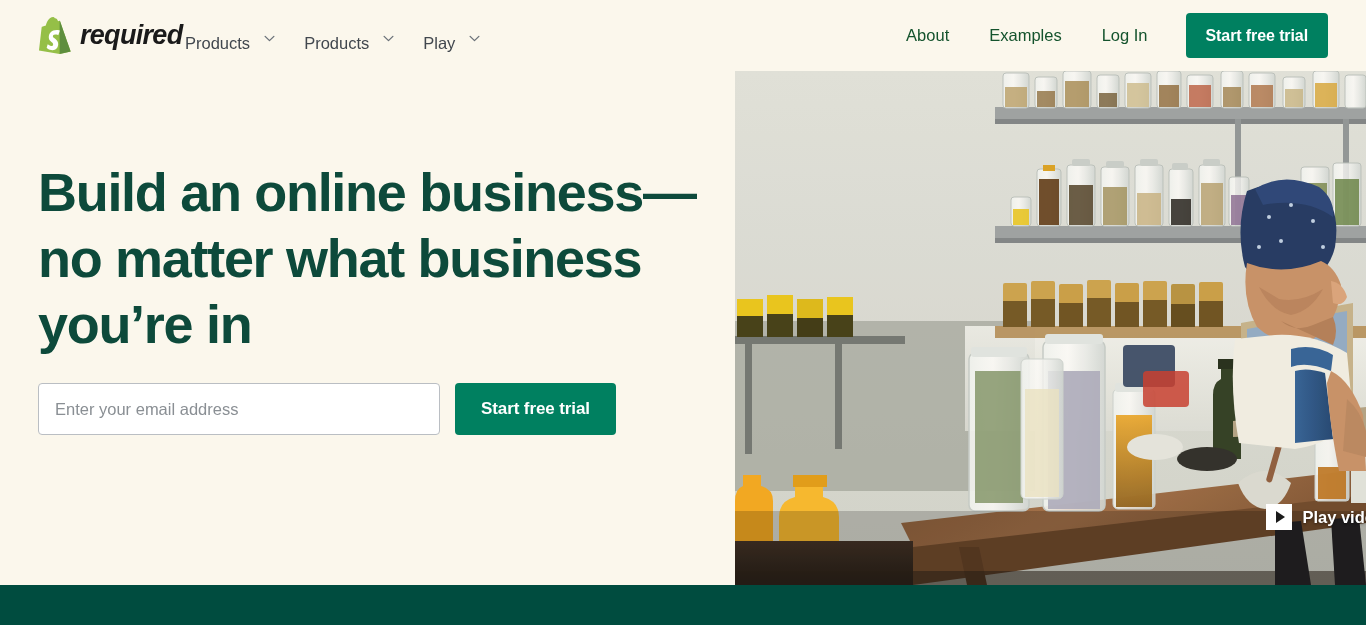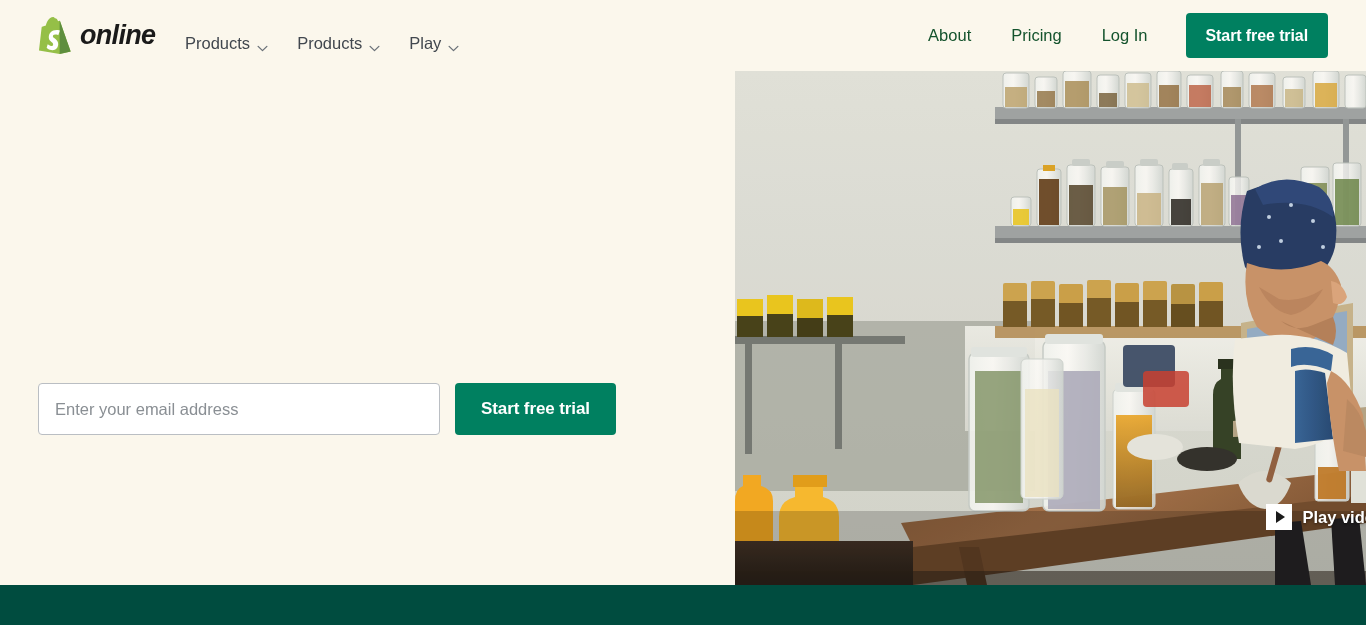--- a/index.html
+++ b/index.html
@@ -22,21 +22,21 @@
     background: #fbf7ec;
     z-index: 40;
     display: flex; align-items: center;
   }
 
   .brand { position: absolute; left: 38px; top: 17px; display: flex; align-items: center; gap: 9px; cursor: pointer; }
   .brand-mark { width: 33px; height: 37px; display:block; }
   .brand-word { font-size: 27px; font-weight: bold; font-style: italic; color: #1a1a1a; letter-spacing: -0.7px; line-height: 1; font-family: "Liberation Sans", sans-serif; }
 
   .nav-primary { position: absolute; left: 185px; top: 0; height: 71px; display: flex; align-items: center; gap: 29px; }
-  .nav-item { display: flex; align-items: flex-end; gap: 7px; cursor: pointer; color: #41474e; font-size: 16.5px; line-height: 1; margin-top: 16px; }
+  .nav-item { display: flex; align-items: flex-start; gap: 14px; cursor: pointer; color: #41474e; font-size: 16.5px; line-height: 1; margin-top: 16px; }
   .nav-item .label { color: #41474e; }
   .chev { width: 11px; height: 7px; display: block; }
 
   .nav-secondary { position: absolute; right: 38px; top: 0; height: 71px; display: flex; align-items: center; gap: 0; }
   .nav-link { color: #14532d; font-size: 16.5px; text-decoration: none; cursor: pointer; padding: 0 20px; line-height: 1; }
   .btn-trial-header {
     margin-left: 18px;
     background: #008060; color: #ffffff;
     font-size: 16px; font-weight: bold;
     border: none; border-radius: 4px;
@@ -121,21 +121,21 @@
 
   <div id="header">
 
     <div class="brand">
       <svg class="brand-mark" viewBox="0 0 34 38">
         <path d="M22.6 4.0c-.1-.1-.3-.1-.4-.1l-1.5.3c-.5-1.6-1.4-3.1-3.1-3.1h-.2C16.9.4 16.2 0 15.6 0c-4.6 0-6.8 5.8-7.5 8.7l-3.2 1c-1 .3-1 .3-1.2 1.3L1 34.4 22.3 38l11.5-2.5S22.7 4.1 22.6 4.0z" fill="#95bf47"></path>
         <path d="M33.8 35.5L22.3 38V3.9c.1 0 .2 0 .3.1.1 0 11.2 31.5 11.2 31.5z" fill="#5e8e3e"></path>
         <path d="M22.3 14.5l-1.4 4.2s-1.4-.7-3-.7c-2.5 0-2.6 1.5-2.6 1.9 0 2.1 5.5 2.9 5.5 7.9 0 3.9-2.5 6.4-5.8 6.4-4 0-6.1-2.5-6.1-2.5l1.1-3.6s2.1 1.8 3.9 1.8c1.2 0 1.7-.9 1.7-1.6 0-2.8-4.5-2.9-4.5-7.5 0-3.8 2.7-7.5 8.2-7.5 2.1 0 3 .4 3 .4z" fill="#ffffff"></path>
         <path d="M15.6 1.4c.2 0 .4.1.6.2-1.9.9-3.9 3.1-4.8 7.5l-2.9.9c.8-2.8 2.8-8.6 7.1-8.6z" fill="#ffffff" opacity="0"></path>
       </svg>
-      <span class="brand-word">online</span>
+      <span class="brand-word">required</span>
     </div>
 
     <div class="nav-primary">
       <div class="nav-item">
         <span class="label">Products</span>
         <svg class="chev" viewBox="0 0 12 8">
             <path d="M1 1.6 L6 6.4 L11 1.6" fill="none" stroke="#6a7178" stroke-width="1.5" stroke-linecap="round" stroke-linejoin="round"></path>
           </svg>
       </div>
       <div class="nav-item">
@@ -147,21 +147,21 @@
       <div class="nav-item">
         <span class="label">Play</span>
         <svg class="chev" viewBox="0 0 12 8">
             <path d="M1 1.6 L6 6.4 L11 1.6" fill="none" stroke="#6a7178" stroke-width="1.5" stroke-linecap="round" stroke-linejoin="round"></path>
           </svg>
       </div>
     </div>
 
     <div class="nav-secondary">
       <a class="nav-link">About</a>
-      <a class="nav-link">Pricing</a>
+      <a class="nav-link">Examples</a>
       <a class="nav-link">Log In</a>
       <button class="btn-trial-header">Start free trial</button>
     </div>
   </div>
 
   <div id="hero-photo">
     <svg viewBox="0 0 631 514" preserveAspectRatio="none">
       <defs>
         <linearGradient id="wall" x1="0" y1="0" x2="0" y2="1">
           <stop offset="0" stop-color="#dfe1db"></stop>
@@ -366,20 +366,23 @@
     </svg>
 
     <div class="play-pill">
       <span class="play-box">
           <span class="play-tri"></span>
         </span>
       <span class="play-label">Play video</span>
     </div>
   </div>
 
+  <div id="hero-copy">
+    <h1 id="hero-title">Build an online business—no matter what business you’re in</h1>
+  </div>
 
   <div id="hero-form">
     <input id="email-input" type="email" placeholder="Enter your email address" style="">
     <button class="btn-trial-hero">Start free trial</button>
   </div>
 
 
   <div id="bottom-band"></div>
 
 </div>

